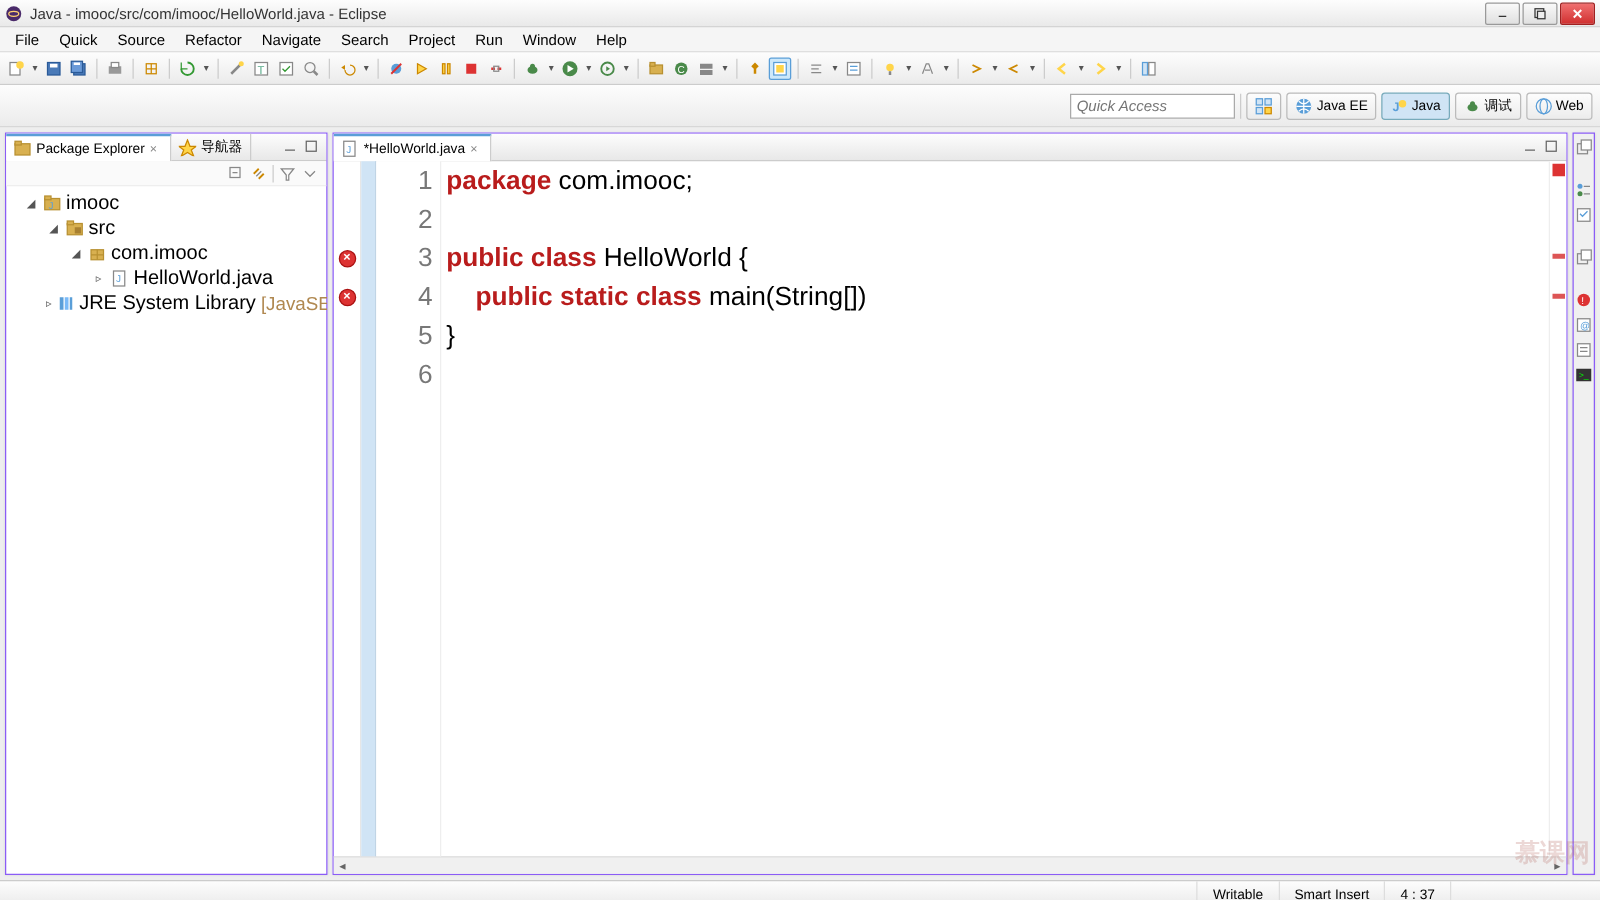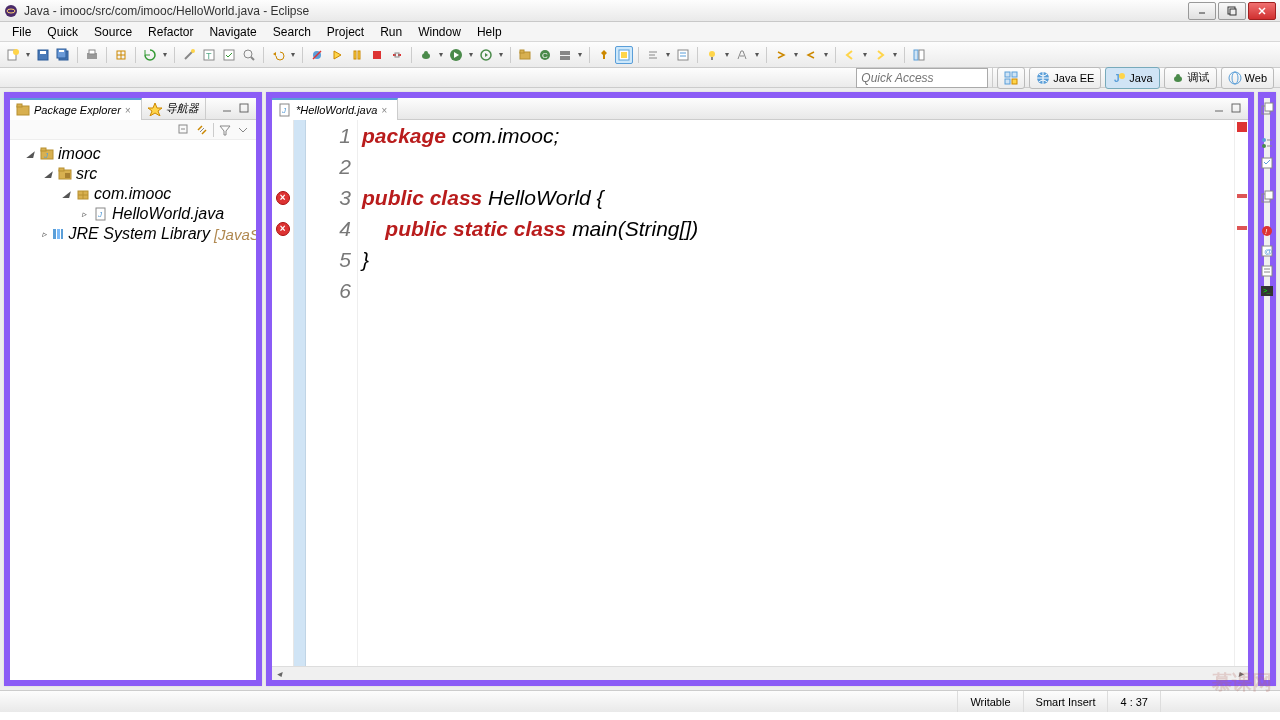--- a/index.html
+++ b/index.html
@@ -14,28 +14,28 @@
 
 .menubar { height: 20px; background: #f5f5f5; border-bottom: 1px solid #d8d8d8; display: flex; align-items: center; padding: 0 4px; font-size: 12px; }
 .menubar span { padding: 2px 8px; cursor: default; }
 
 .toolbar { height: 26px; background: linear-gradient(#fdfdfd,#ebebeb); border-bottom: 1px solid #ccc; display: flex; align-items: center; padding: 0 4px; gap: 2px; }
 .tbtn { width: 18px; height: 18px; display: inline-flex; align-items: center; justify-content: center; border-radius: 2px; }
 .tbtn.highlighted { background: #cde8fb; border: 1px solid #5a9ed8; }
 .tsep { width: 1px; height: 16px; background: #ccc; margin: 0 3px; }
 .tdrop { width: 8px; height: 18px; display: inline-flex; align-items: center; justify-content: center; font-size: 8px; color: #555; }
 
-.quickbar { height: 20px; background: linear-gradient(#fdfdfd,#ebebeb); border-bottom: 1px solid #ccc; display: flex; align-items: center; justify-content: flex-end; padding: 0 6px; gap: 4px; }
+.quickbar { height: 34px; background: linear-gradient(#fdfdfd,#ebebeb); border-bottom: 1px solid #ccc; display: flex; align-items: center; justify-content: flex-end; padding: 0 6px; gap: 4px; }
 .quickinput { width: 132px; height: 20px; border: 1px solid #aaa; padding: 0 4px; font-size: 12px; color: #888; font-style: italic; }
 .persp { display: flex; align-items: center; height: 22px; padding: 0 6px; border: 1px solid #bbb; border-radius: 3px; background: linear-gradient(#fdfdfd,#ececec); font-size: 11px; gap: 3px; }
 .persp.active { background: #d0e4f5; border-color: #7ab; }
 .persp .picon { width: 14px; height: 14px; }
 
 .workarea { display: flex; height: calc(720px - 22px - 20px - 26px - 28px - 22px); background: #eee; padding: 4px; gap: 4px; }
-.panel { background: #fff; border: 6px solid #8b5cf6; display: flex; flex-direction: column; box-shadow: 0 0 2px rgba(0,0,0,.1); font-style: italic; }
+.panel { background: #fff; border: 1px solid #8b5cf6; display: flex; flex-direction: column; box-shadow: 0 0 2px rgba(0,0,0,.1); }
 .panel.left { width: 258px; }
 .panel.editor { flex: 1; }
 .panel.rside { width: 18px; background: #f0f0f0; display: flex; flex-direction: column; align-items: center; padding-top: 4px; gap: 6px; }
 
 .tabbar { height: 22px; background: linear-gradient(#fdfdfd,#e8e8e8); border-bottom: 1px solid #ccc; display: flex; align-items: center; font-size: 11px; }
 .tab { display: flex; align-items: center; padding: 0 6px; height: 22px; border-right: 1px solid #ccc; gap: 4px; }
 .tab.active { background: #fff; border-top: 2px solid #5a9ed8; }
 .tab .ticon { width: 14px; height: 14px; }
 .tab .tclose { width: 10px; height: 10px; font-size: 10px; color: #888; }
 .tabbar .spacer { flex: 1; }

